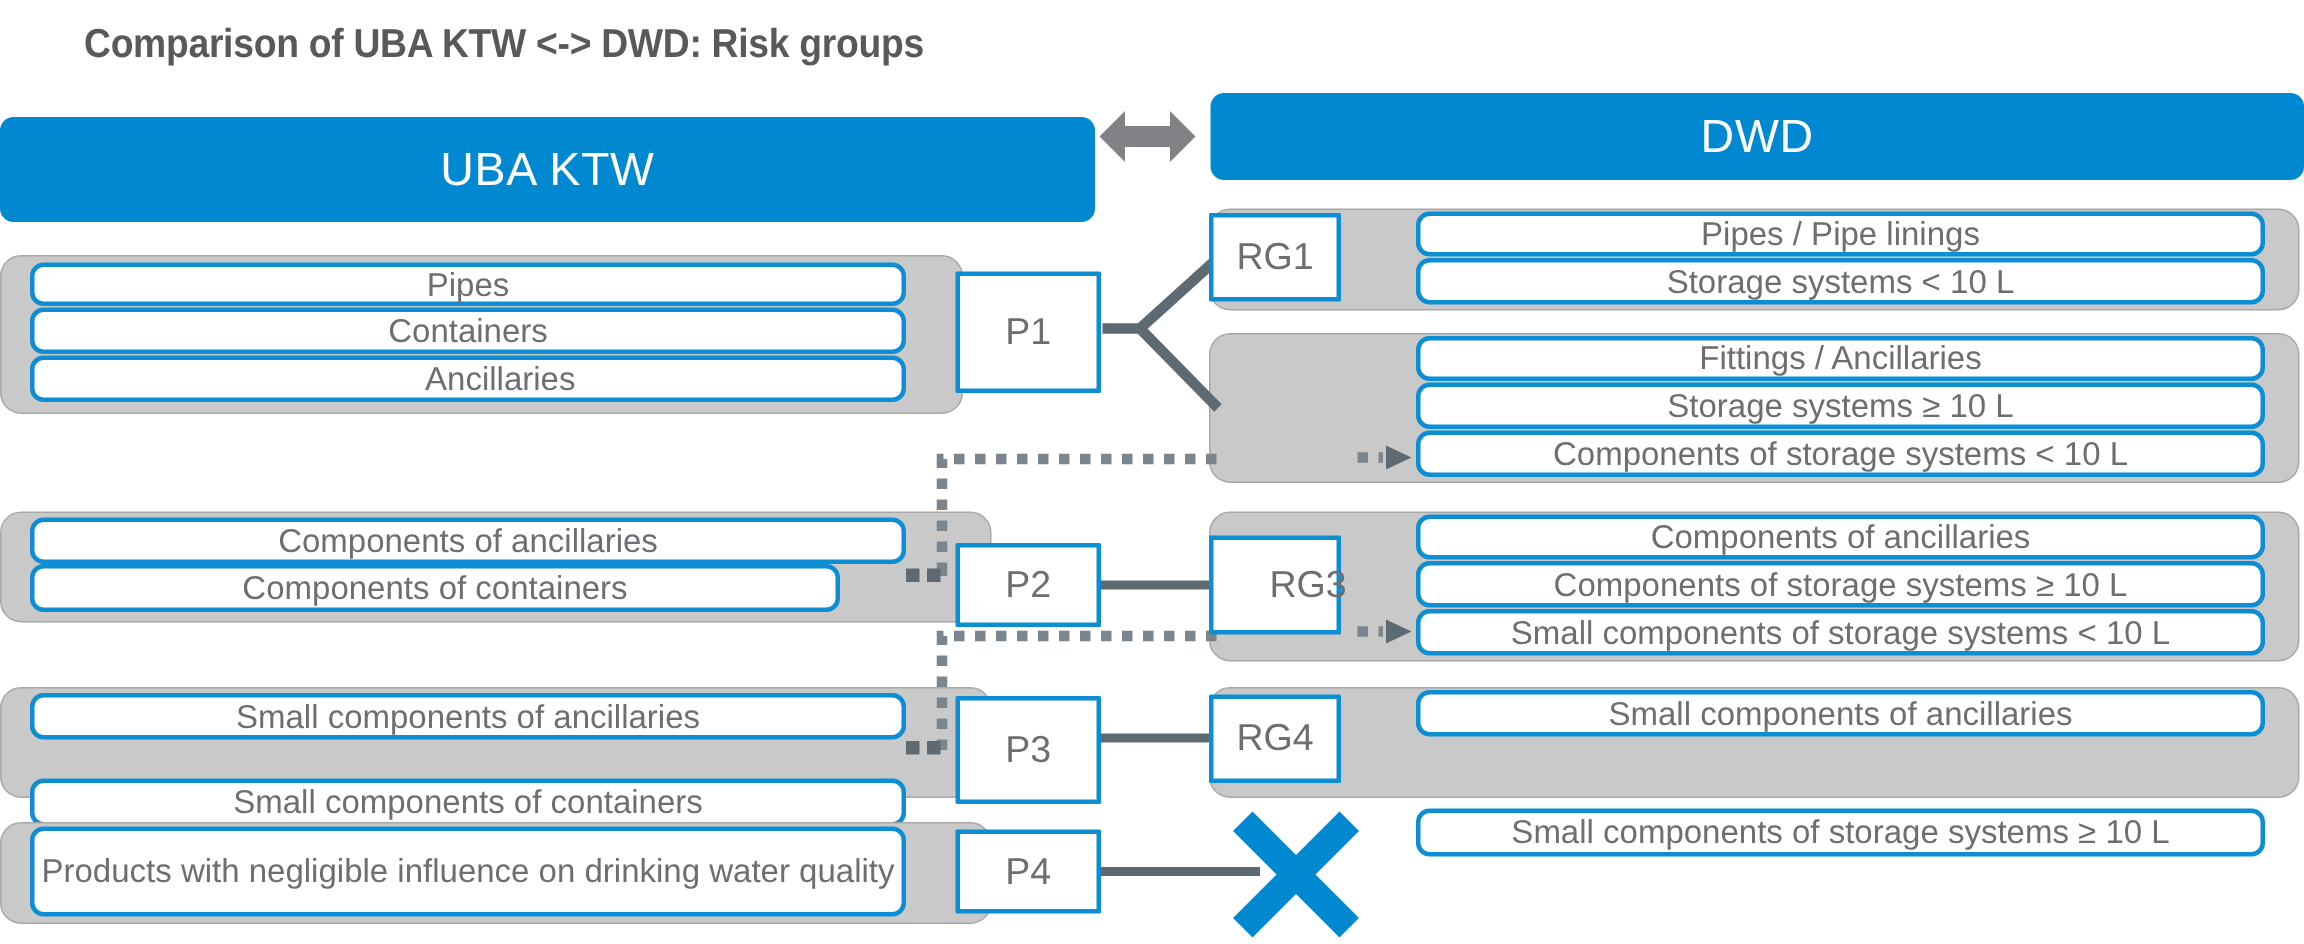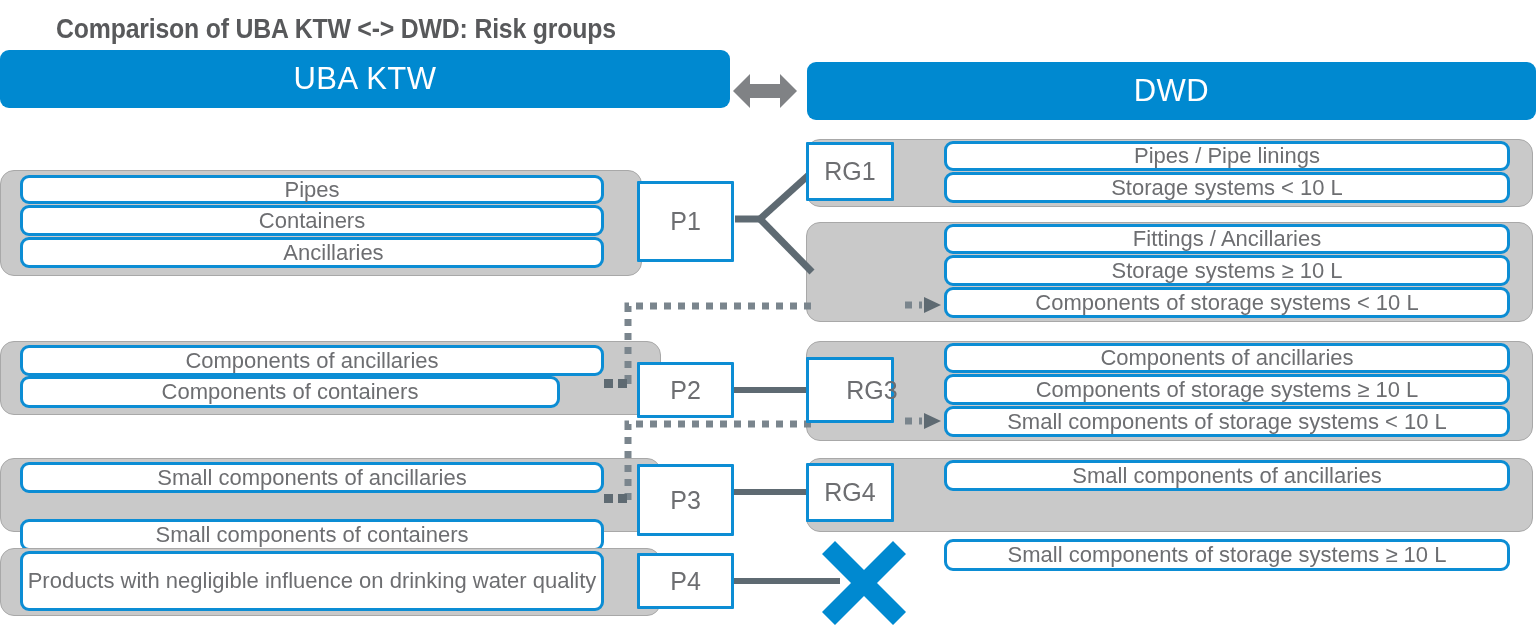--- a/index.html
+++ b/index.html
@@ -37,21 +37,21 @@
     position: absolute;
     background: #0089d0;
     border-radius: 9px;
     color: #ffffff;
     font-size: 31px;
     display: flex;
     align-items: center;
     justify-content: center;
     letter-spacing: 0.5px;
   }
-  #header-uba { left: 0px;    top: 50px; width: 730px; height: 58px; }
+  #header-uba { left: 0px;    top: 78px; width: 730px; height: 70px; }
   #header-dwd { left: 807px;  top: 62px; width: 729px; height: 58px; }
 
   
   .shell {
     position: absolute;
     background: #c9c9c9;
     border: 1px solid #a8a8a8;
     border-radius: 14px;
   }
   .shell.left  { left: 0px; }

